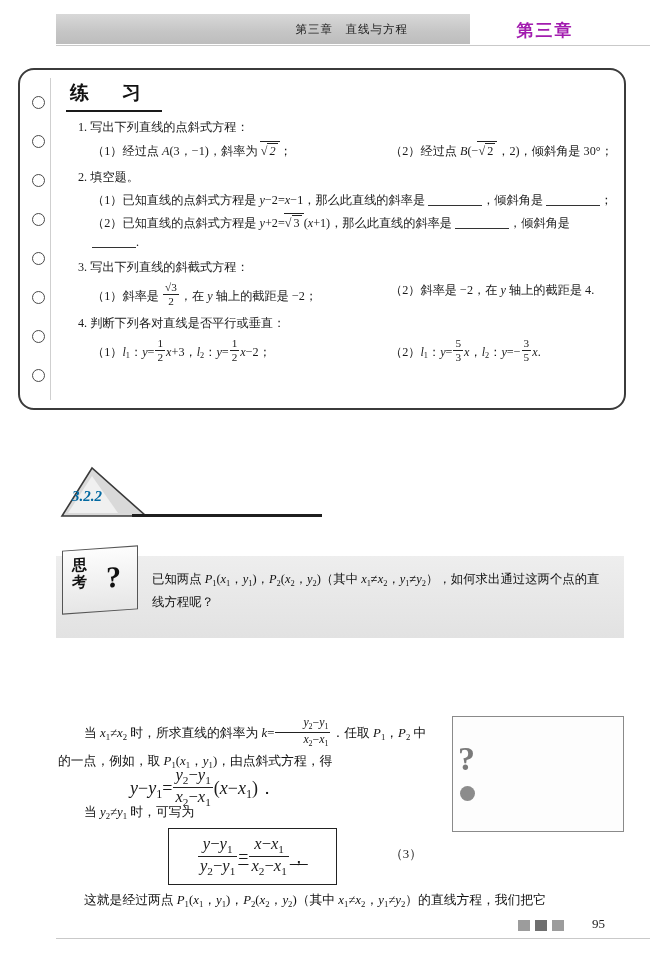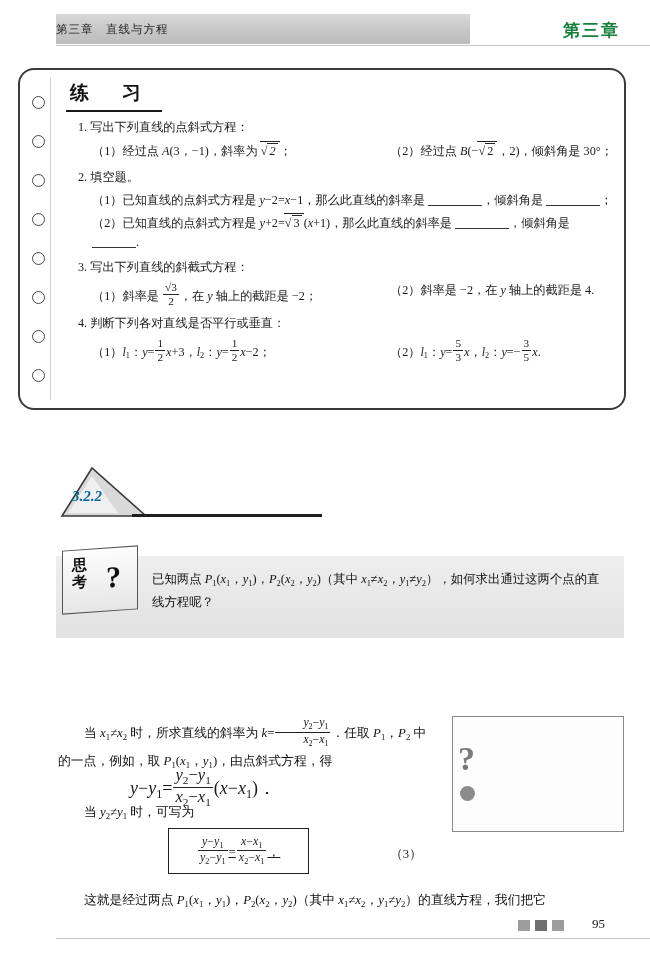--- a/index.html
+++ b/index.html
@@ -37,45 +37,45 @@
     height: 30px;
     background: linear-gradient(to bottom, #d8d8d8, #c5c5c5 60%, #bdbdbd);
   }
   .header-title {
     position: absolute;
     left: 0;
     top: 0;
     width: 352px;
     height: 30px;
     line-height: 30px;
-    text-align: left;
+    text-align: right;
     font-size: 11.5px;
     letter-spacing: 1px;
     color: #1e1e1e;
     font-family: "Liberation Serif", serif;
   }
   .header-chapter-box {
     position: absolute;
     left: 414px;
     top: -14px;
     width: 180px;
     height: 44px;
     background: #ffffff;
   }
   .header-chapter {
     position: absolute;
     left: 414px;
     top: 4px;
     width: 150px;
     height: 26px;
     line-height: 26px;
-    text-align: right;
+    text-align: center;
     font-size: 17px;
     font-weight: bold;
-    color: #15803d;
+    color: #a21caf;
     letter-spacing: 2px;
   }
   .header-rule {
     position: absolute;
     left: 56px;
     top: 45px;
     width: 594px;
     height: 1px;
     background: #c9c9c9;
   }
@@ -316,21 +316,21 @@
     top: 766px;
     font-size: 18px;
   }
 
   .boxed-eq {
     position: absolute;
     left: 168px;
     top: 828px;
     border: 1.4px solid #222;
     padding: 6px 28px 7px 28px;
-    font-size: 13px;
+    font-size: 18px;
     text-decoration: underline;
   }
   .eq-number {
     position: absolute;
     left: 390px;
     top: 846px;
     font-size: 12.8px;
   }
 
   

